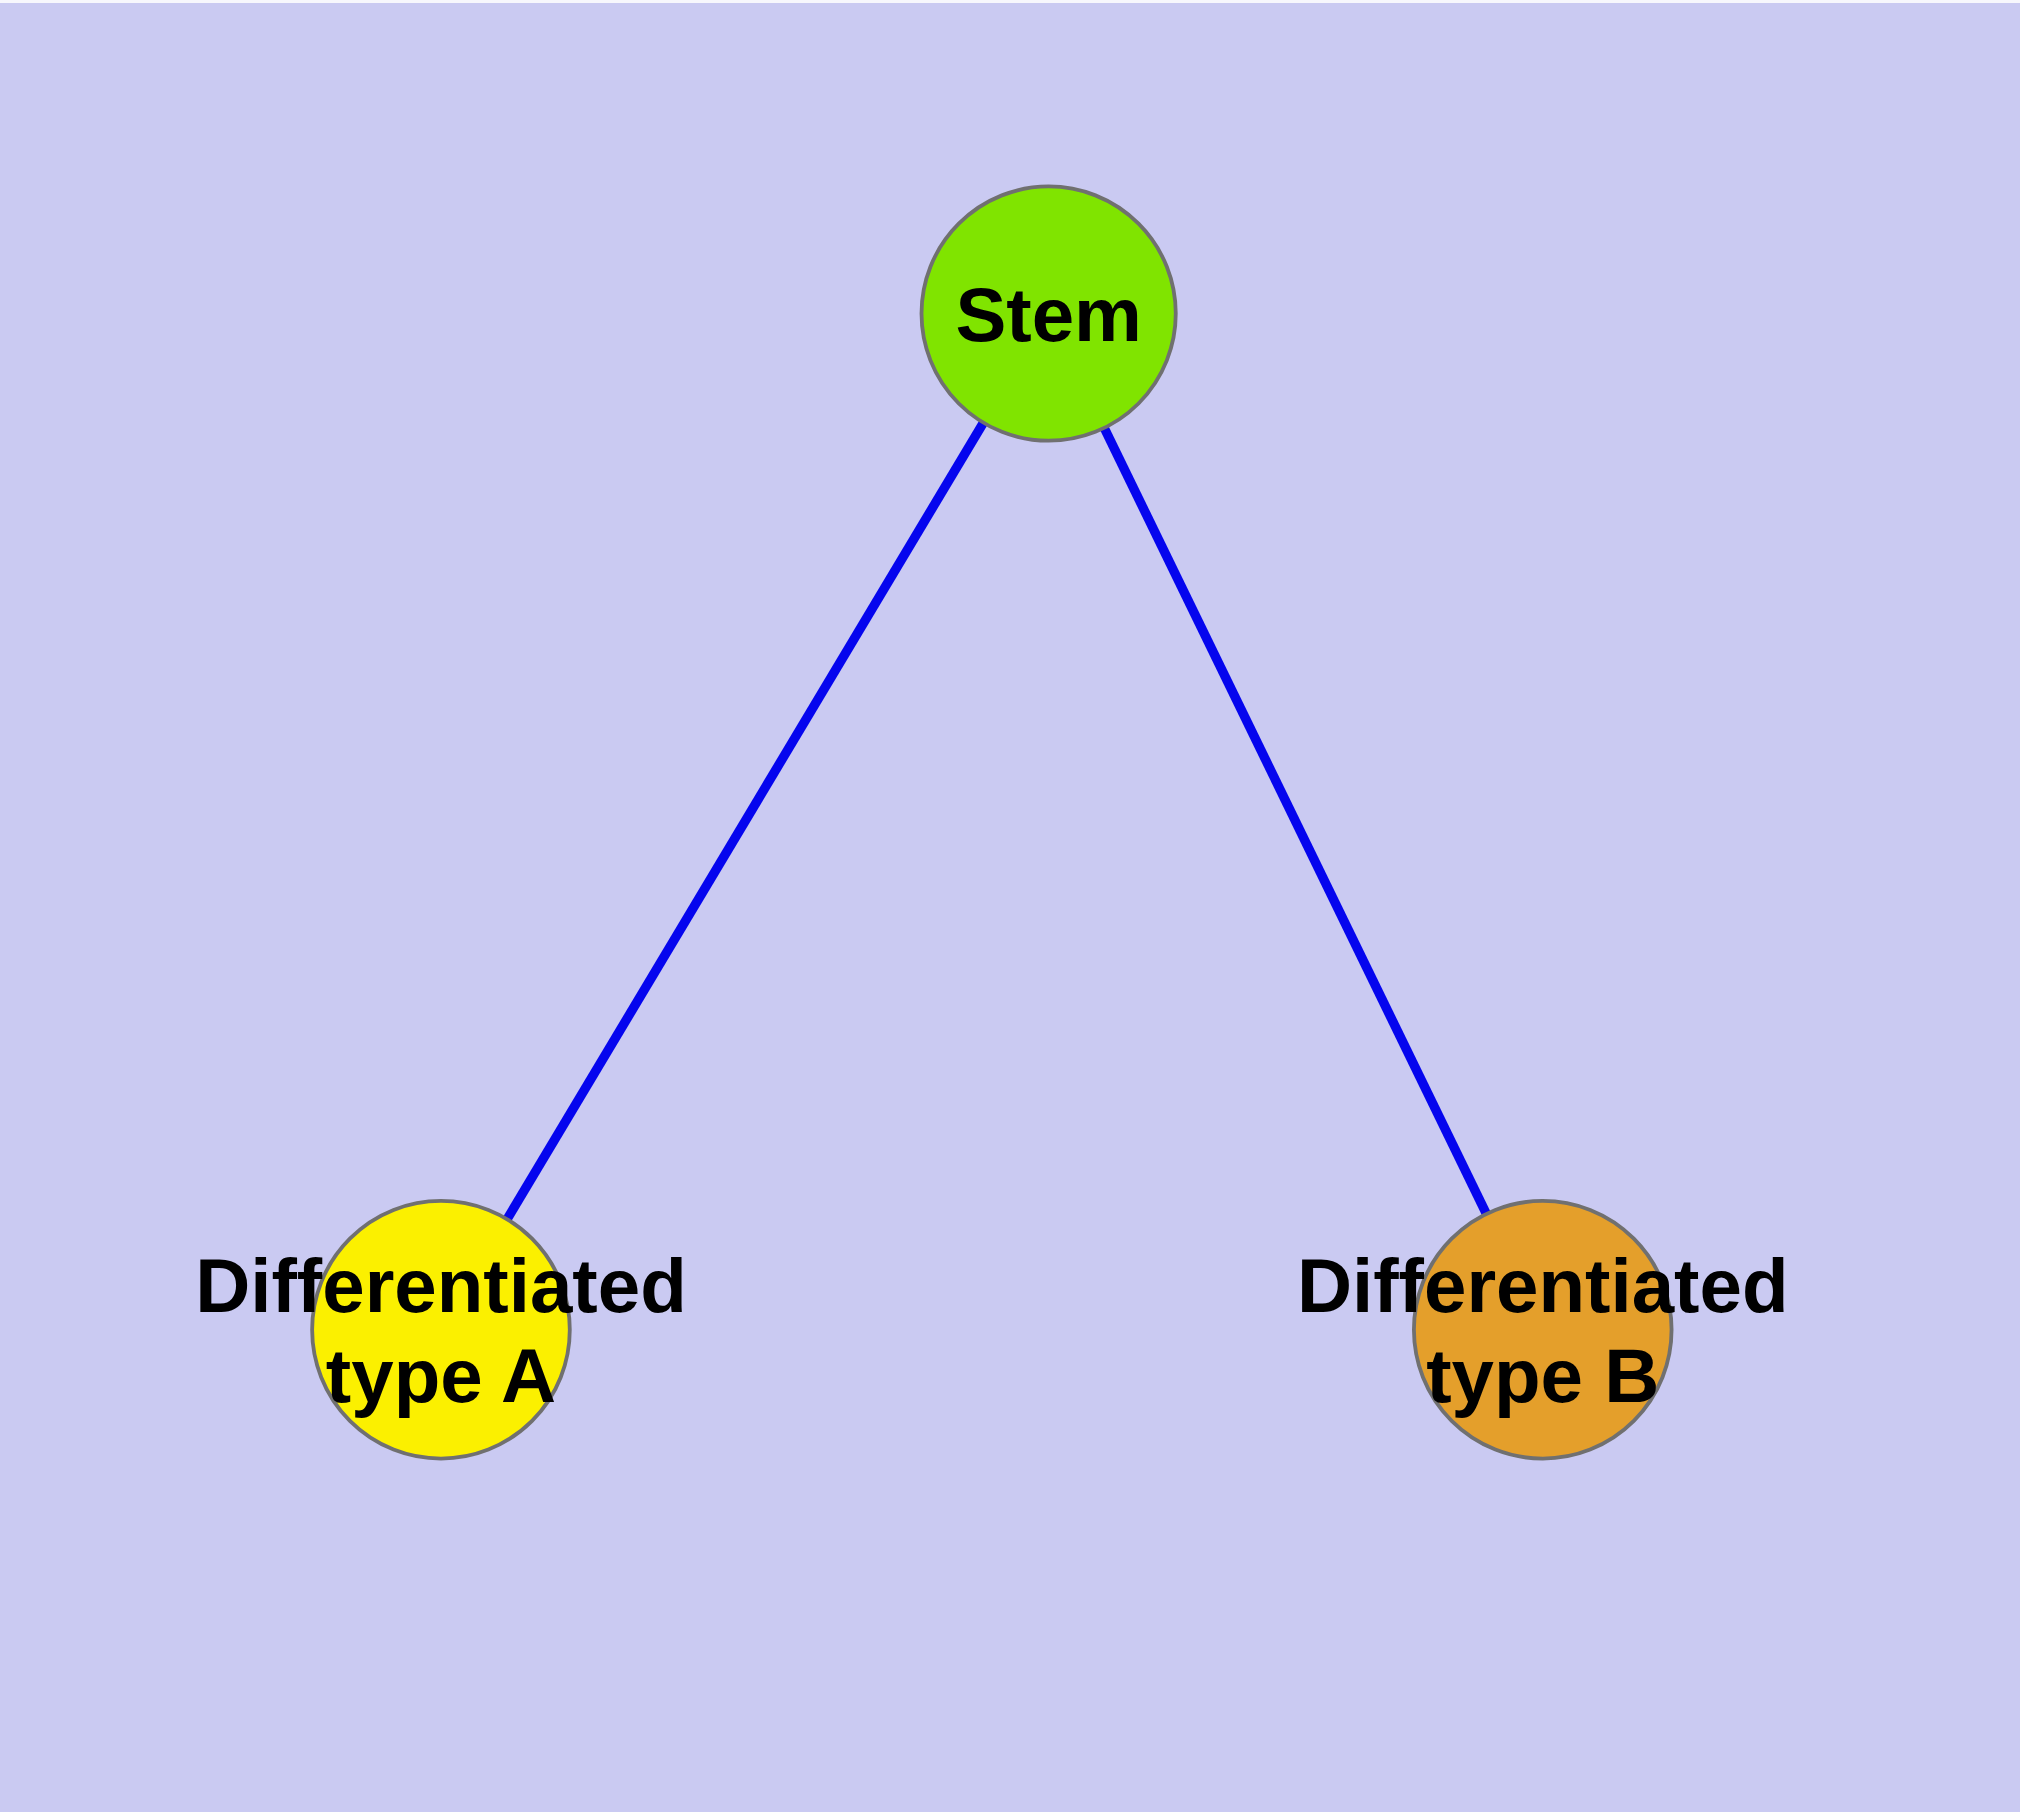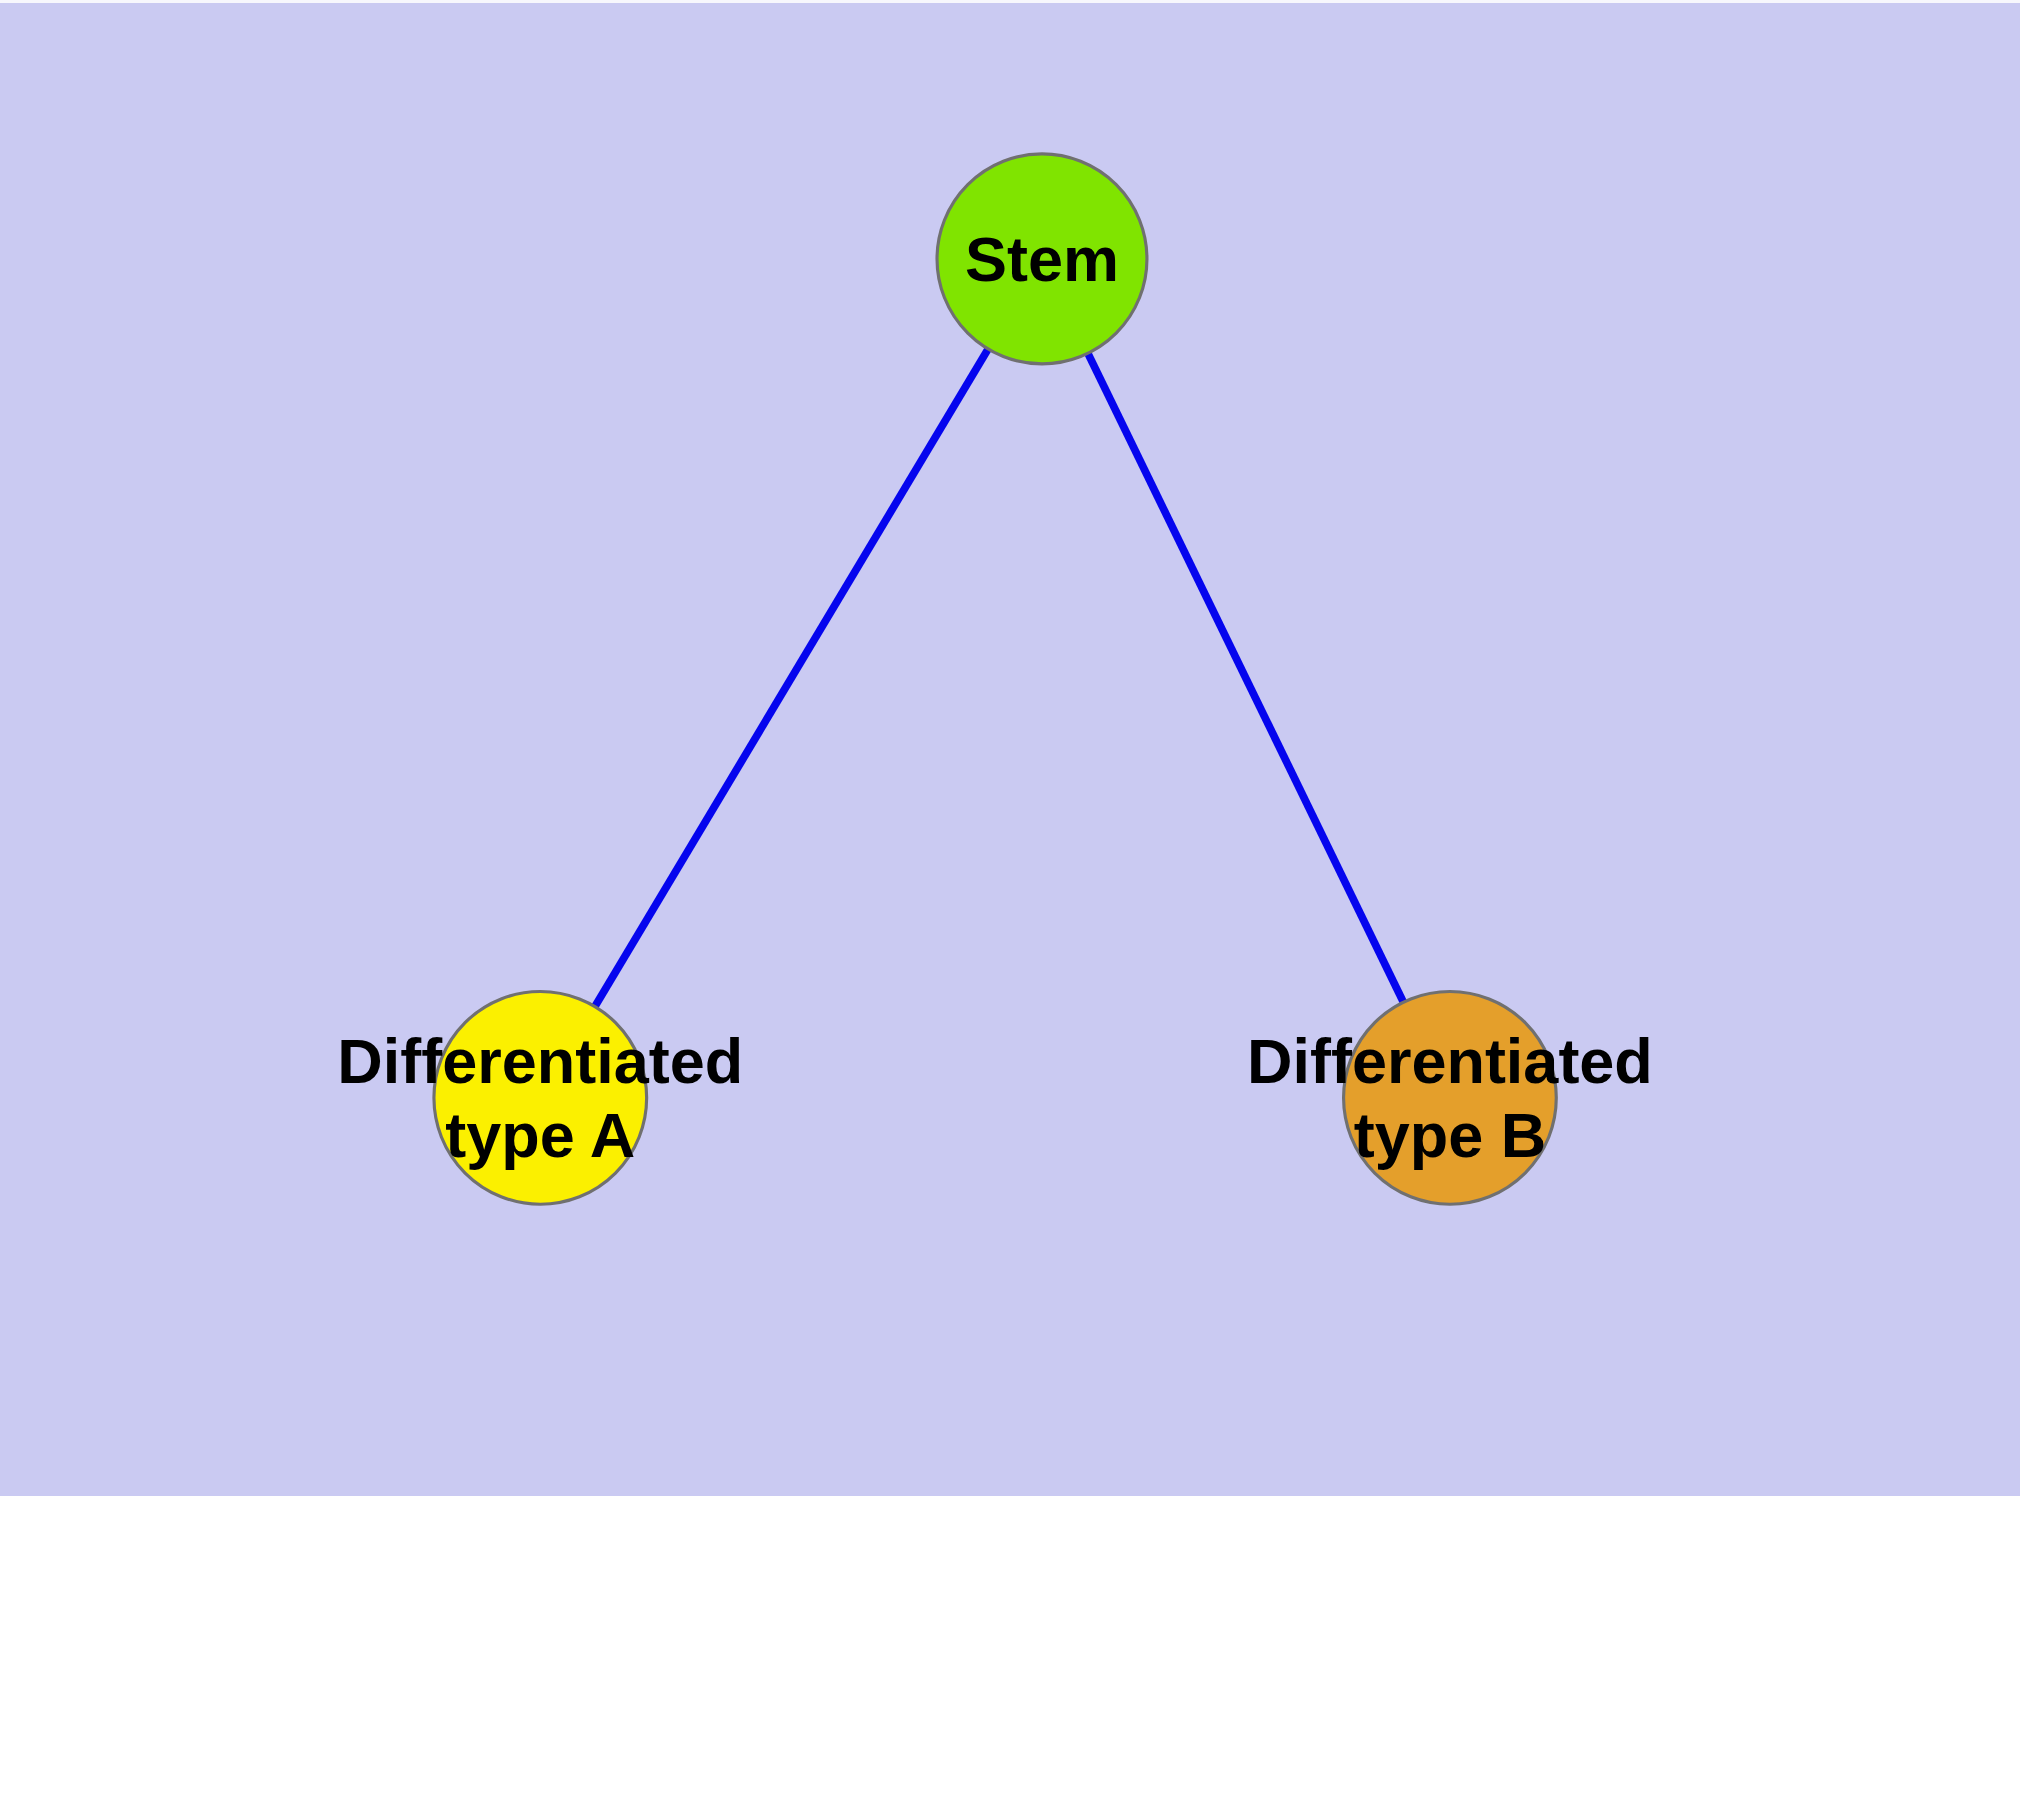--- a/index.html
+++ b/index.html
@@ -33,21 +33,21 @@
     display: block;
   }
   .node-label {
     font-family: "Liberation Sans", sans-serif;
     font-weight: 700;
   }
 </style>
 </head>
 <body>
 
-<div class="canvas" style="width: 2021px; height: 1496px; background: rgb(202, 202, 242);">
+<div class="canvas" style="width: 2021px; height: 1812px; background: rgb(202, 202, 242);">
   <div class="top-hairline"></div>
   <svg class="graph" viewBox="0 0 2384 2138" preserveAspectRatio="xMidYMid meet">
     <g id="edges-layer">
         <line x1="1237" y1="370" x2="520" y2="1569" stroke="#0505ee" stroke-width="11"></line>
         <line x1="1237" y1="370" x2="1820" y2="1569" stroke="#0505ee" stroke-width="11"></line>
       </g>
     <g id="nodes-layer">
         <circle cx="1237" cy="370" r="150" fill="#80e400" stroke="#707070" stroke-width="4.5"></circle>
         <circle cx="520" cy="1569" r="152" fill="#fbf000" stroke="#707070" stroke-width="4.5"></circle>
         <circle cx="1820" cy="1569" r="152" fill="#e49f2b" stroke="#707070" stroke-width="4.5"></circle>

